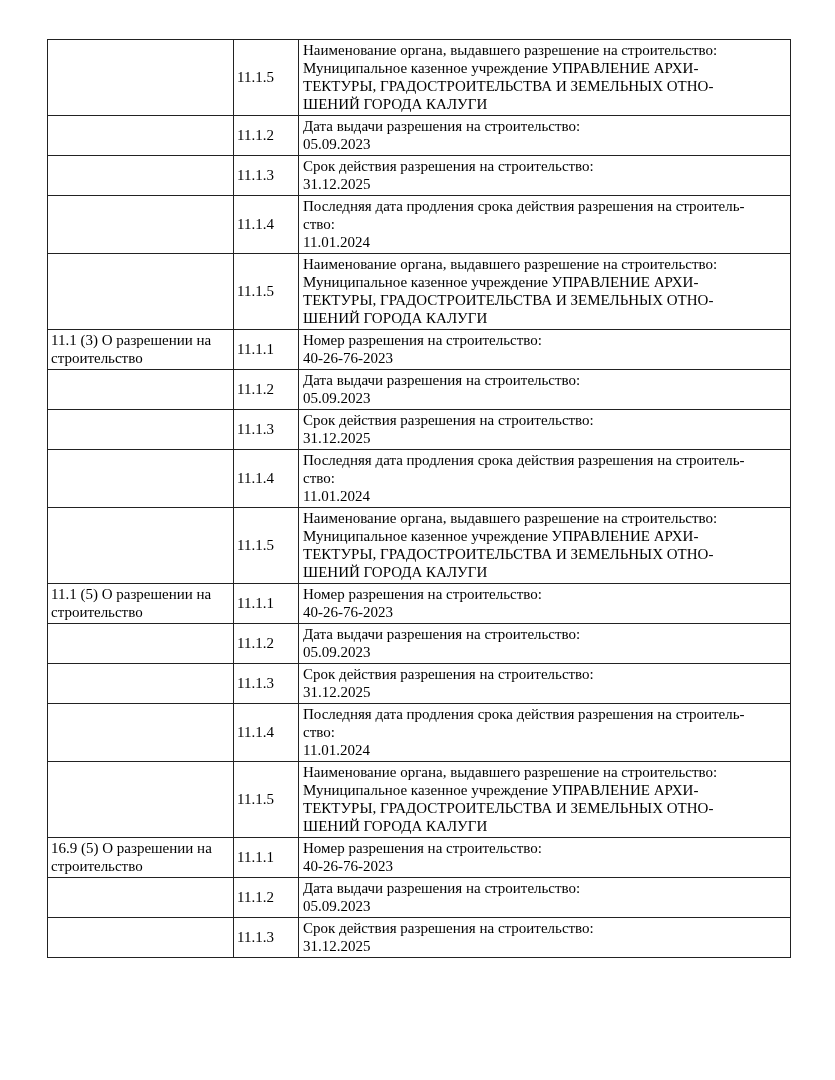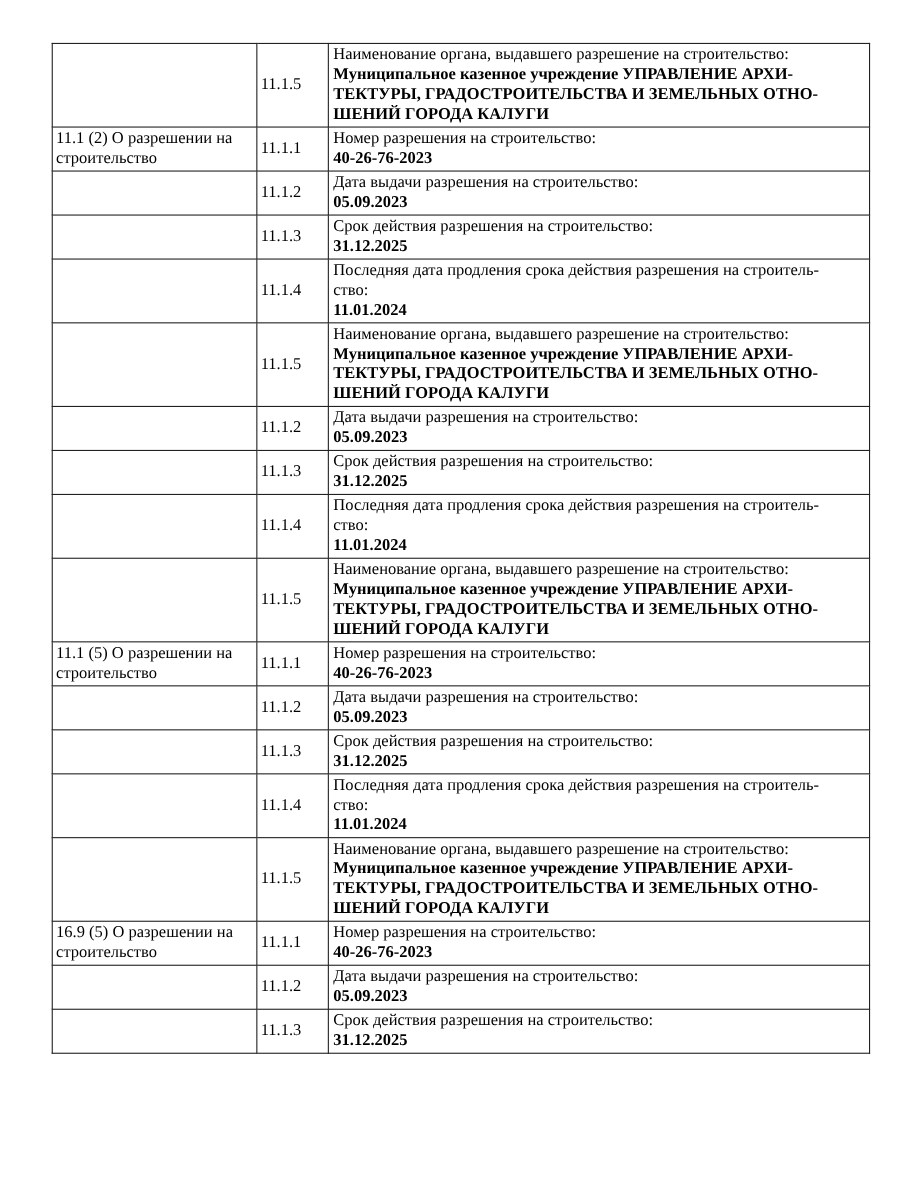--- a/index.html
+++ b/index.html
@@ -40,21 +40,21 @@
     padding-left: 3px;
   }
   td.code {
     vertical-align: middle;
     padding-left: 3px;
   }
   td.content .label {
     white-space: pre-line;
   }
   td.content .value {
-    font-weight: bold;
+    font-weight: normal;
     white-space: pre-line;
   }
 </style>
 </head>
 <body>
 
 <div class="page">
   <table class="doc">
     <colgroup>
       <col class="c1">
@@ -66,29 +66,20 @@
     <td class="section"></td>
     <td class="code">11.1.5</td>
     <td class="content">
       <div class="label">Наименование органа, выдавшего разрешение на строительство:</div>
       <div class="value">Муниципальное казенное учреждение УПРАВЛЕНИЕ АРХИ-
 ТЕКТУРЫ, ГРАДОСТРОИТЕЛЬСТВА И ЗЕМЕЛЬНЫХ ОТНО-
 ШЕНИЙ ГОРОДА КАЛУГИ</div>
     </td>
   </tr>
         <tr>
-    <td class="section">11.1 (2) О разрешении на
-строительство</td>
-    <td class="code">11.1.1</td>
-    <td class="content">
-      <div class="label">Номер разрешения на строительство:</div>
-      <div class="value">40-26-76-2023</div>
-    </td>
-  </tr>
-        <tr>
     <td class="section"></td>
     <td class="code">11.1.2</td>
     <td class="content">
       <div class="label">Дата выдачи разрешения на строительство:</div>
       <div class="value">05.09.2023</div>
     </td>
   </tr>
         <tr>
     <td class="section"></td>
     <td class="code">11.1.3</td>
@@ -107,20 +98,29 @@
     </td>
   </tr>
         <tr>
     <td class="section"></td>
     <td class="code">11.1.5</td>
     <td class="content">
       <div class="label">Наименование органа, выдавшего разрешение на строительство:</div>
       <div class="value">Муниципальное казенное учреждение УПРАВЛЕНИЕ АРХИ-
 ТЕКТУРЫ, ГРАДОСТРОИТЕЛЬСТВА И ЗЕМЕЛЬНЫХ ОТНО-
 ШЕНИЙ ГОРОДА КАЛУГИ</div>
+    </td>
+  </tr>
+        <tr>
+    <td class="section">11.1 (3) О разрешении на
+строительство</td>
+    <td class="code">11.1.1</td>
+    <td class="content">
+      <div class="label">Номер разрешения на строительство:</div>
+      <div class="value">40-26-76-2023</div>
     </td>
   </tr>
         <tr>
     <td class="section"></td>
     <td class="code">11.1.2</td>
     <td class="content">
       <div class="label">Дата выдачи разрешения на строительство:</div>
       <div class="value">05.09.2023</div>
     </td>
   </tr>

